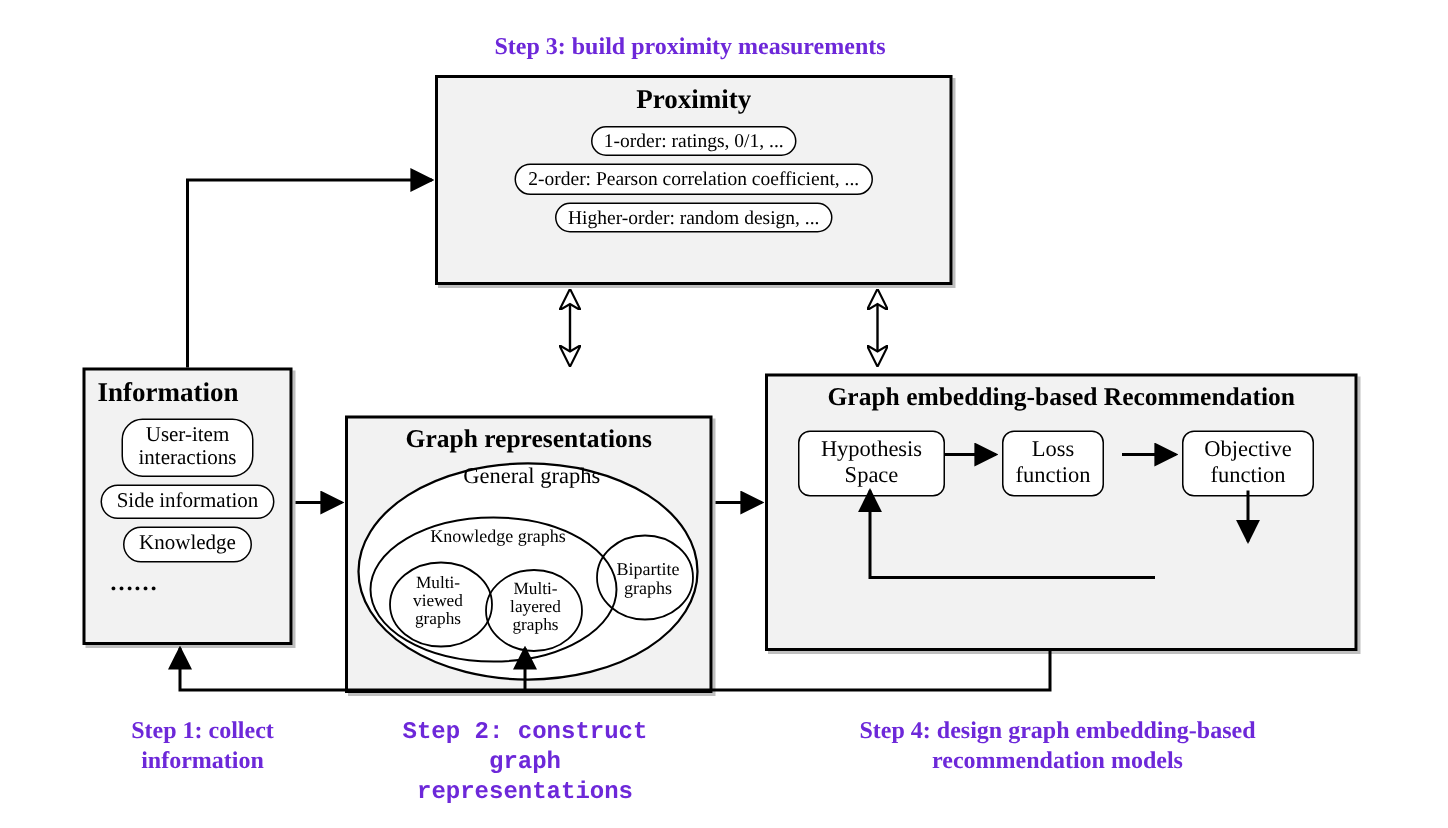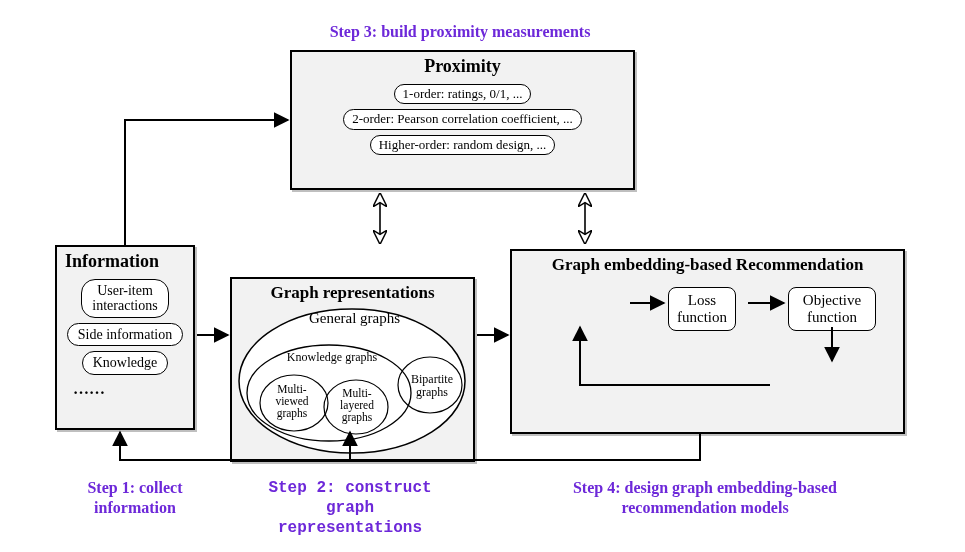--- a/index.html
+++ b/index.html
@@ -131,20 +131,22 @@
   <div class="ellipse-label" style="left:95px; top:108px; width:60px; white-space:pre-line; font-size:11.5px;">Multi-
 layered
 graphs</div>
   <div class="ellipse-label" style="left:170px; top:94px; width:60px; white-space:pre-line; font-size:12px;">Bipartite
 graphs</div>
 </div>
 
 <div class="panel" style="left:510px; top:249px; width:395px; height:185px;">
   <div class="panel-title" style="font-size:17px;">Graph embedding-based Recommendation</div>
 
+  <div class="rbox" style="left:20px; top:36px; width:98px; height:44px; white-space:pre-line;">Hypothesis
+Space</div>
   <div class="rbox" style="left:156px; top:36px; width:68px; height:44px; white-space:pre-line;">Loss
 function</div>
   <div class="rbox" style="left:276px; top:36px; width:88px; height:44px; white-space:pre-line;">Objective
 function</div>
 </div>
 
 <svg class="overlay">
   <defs>
     <marker id="arrow" viewBox="0 0 10 10" refX="9" refY="5" markerWidth="8" markerHeight="8" orient="auto-start-reverse">
       <path d="M 0 0 L 10 5 L 0 10 z" fill="#000"></path>

